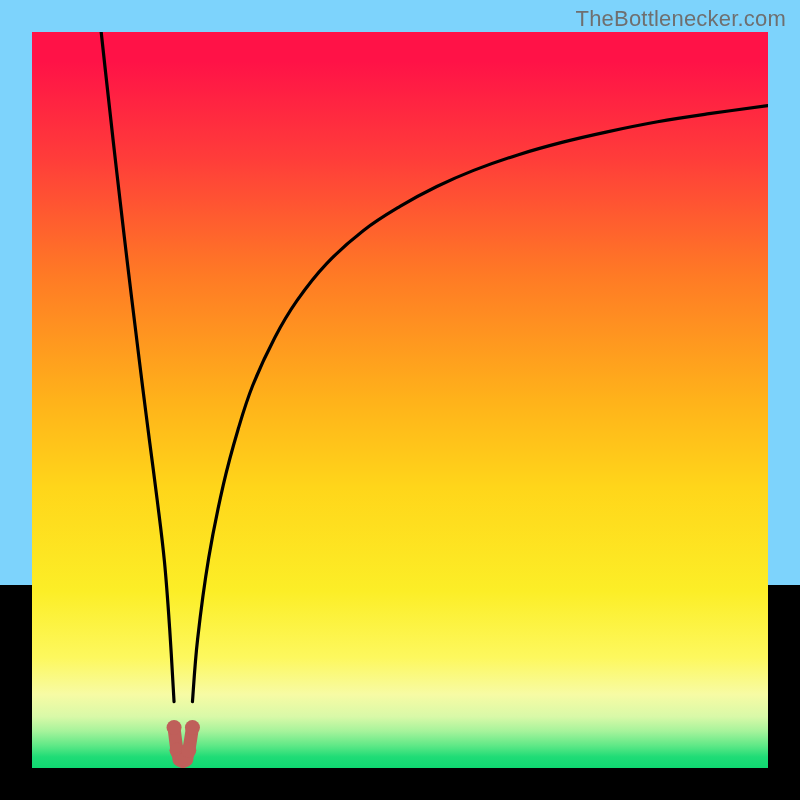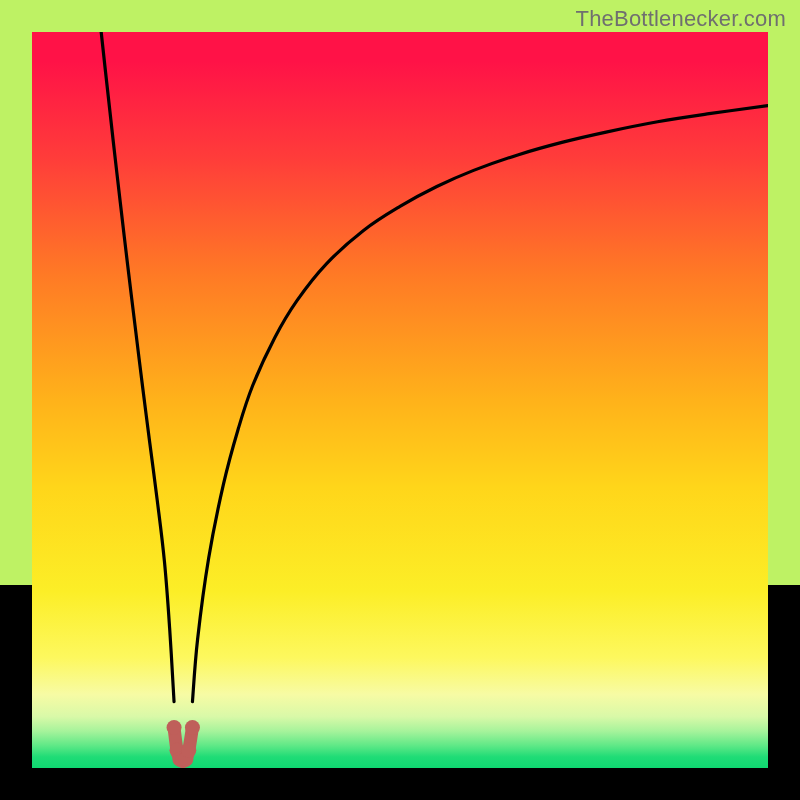--- a/index.html
+++ b/index.html
@@ -10,21 +10,21 @@
     overflow: hidden;
     background: #000;
     font-family: Arial, Helvetica, sans-serif;
   }
   .frame {
     position: absolute;
     top: 0;
     left: 0;
     width: 800px;
     height: 585px;
-    background: #bef264;
+    background: #7dd3fc;
   }
   .plot {
     position: absolute;
     top: 32px;
     left: 32px;
     width: 736px;
     height: 736px;
     overflow: hidden;
   }
   .gradient {

